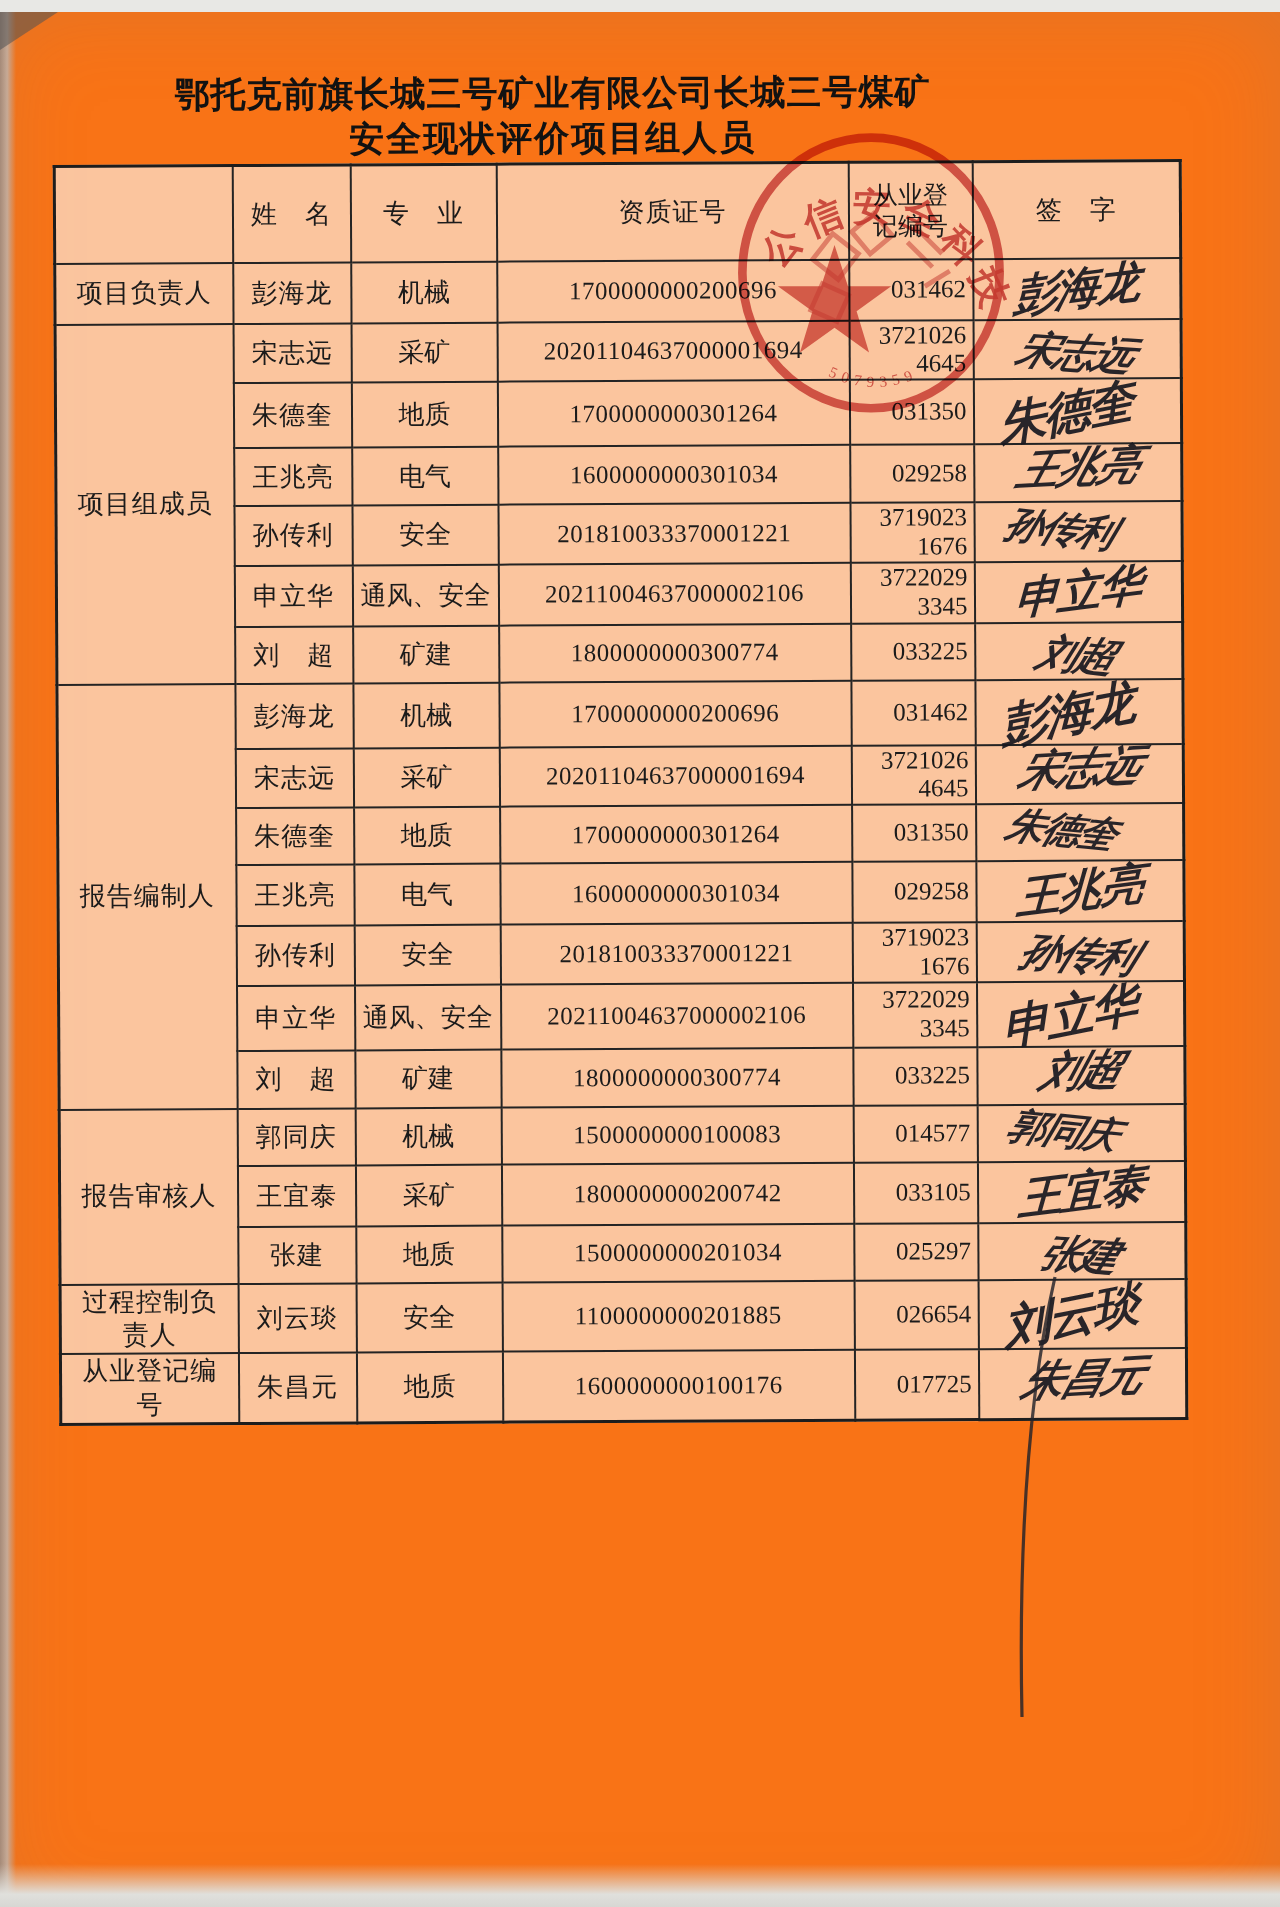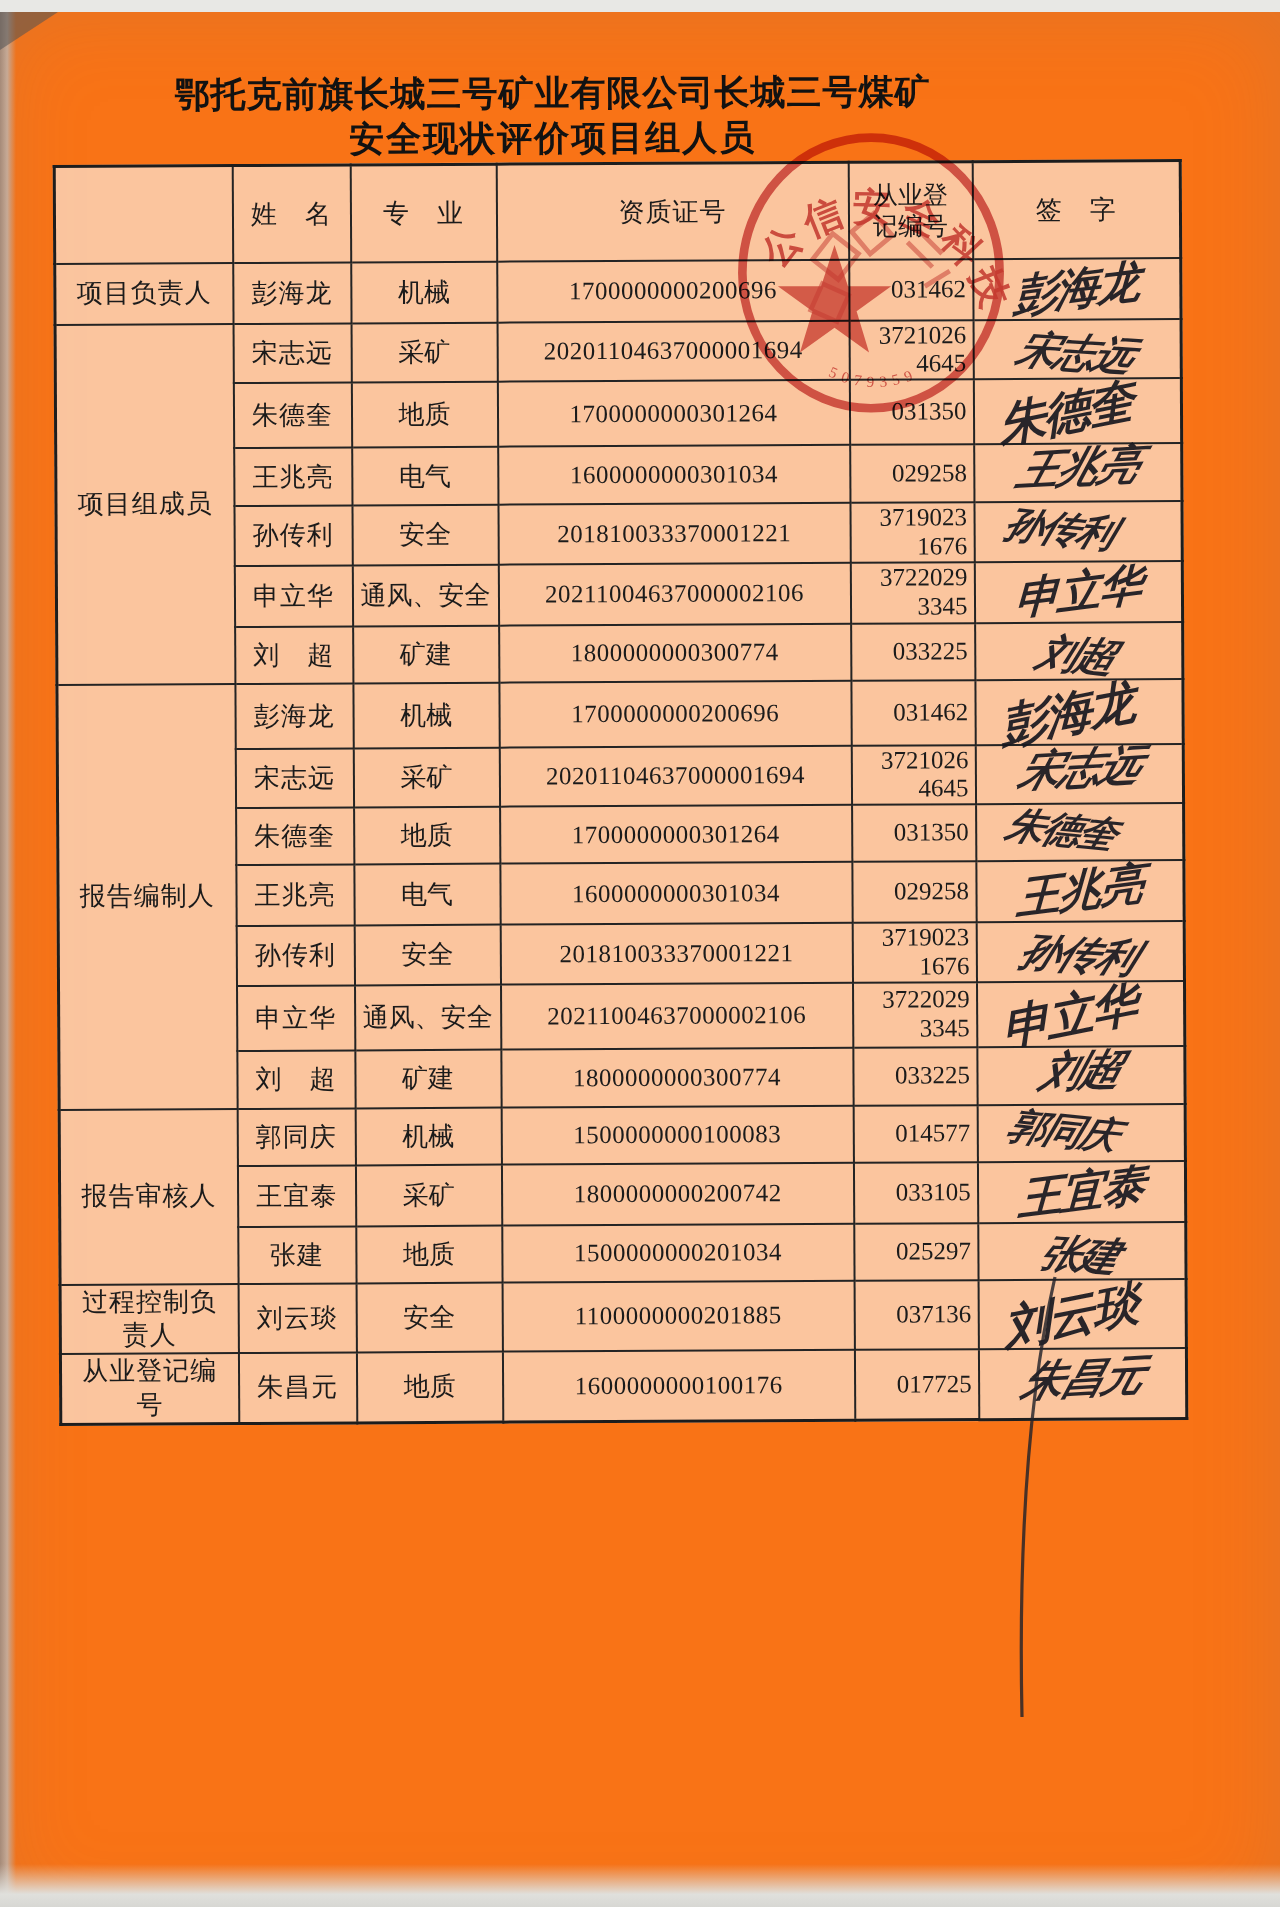--- a/index.html
+++ b/index.html
@@ -198,21 +198,21 @@
             <td class="specialty">地质</td>
             <td class="cert">1500000000201034</td>
             <td class="reg">025297</td>
             <td class="sig-cell"><span class="signature sig-v1">张建</span></td>
           </tr>
           <tr>
             <td class="role" rowspan="1">过程控制负责人</td>
             <td class="name">刘云琰</td>
             <td class="specialty">安全</td>
             <td class="cert">1100000000201885</td>
-            <td class="reg">037136</td>
+            <td class="reg">026654</td>
             <td class="sig-cell"><span class="signature sig-v2">刘云琰</span></td>
           </tr>
           <tr>
             <td class="role" rowspan="1">从业登记编号</td>
             <td class="name">朱昌元</td>
             <td class="specialty">地质</td>
             <td class="cert">1600000000100176</td>
             <td class="reg">017725</td>
             <td class="sig-cell"><span class="signature sig-v3">朱昌元</span></td>
           </tr>

